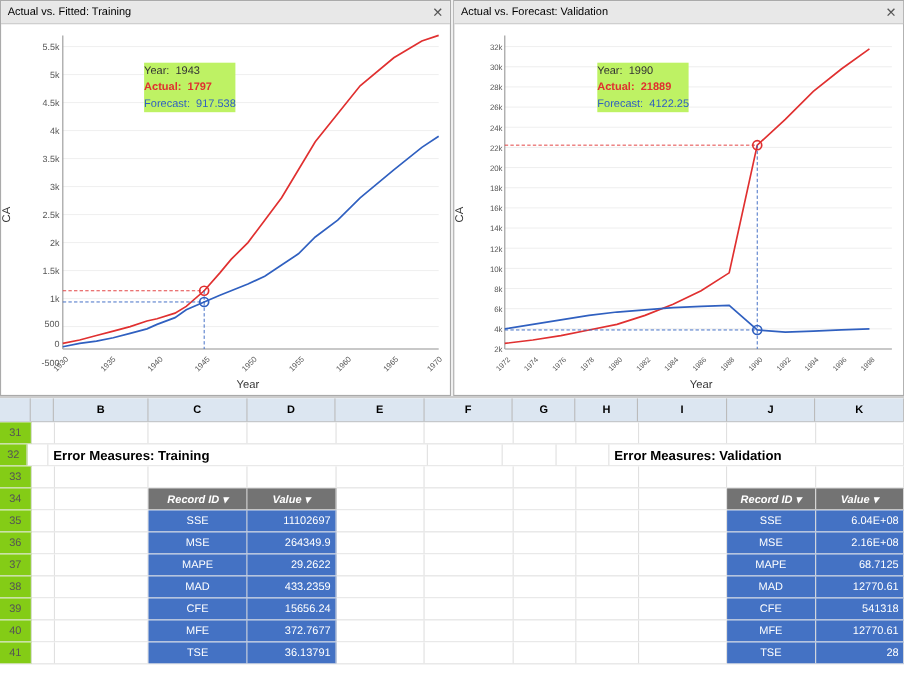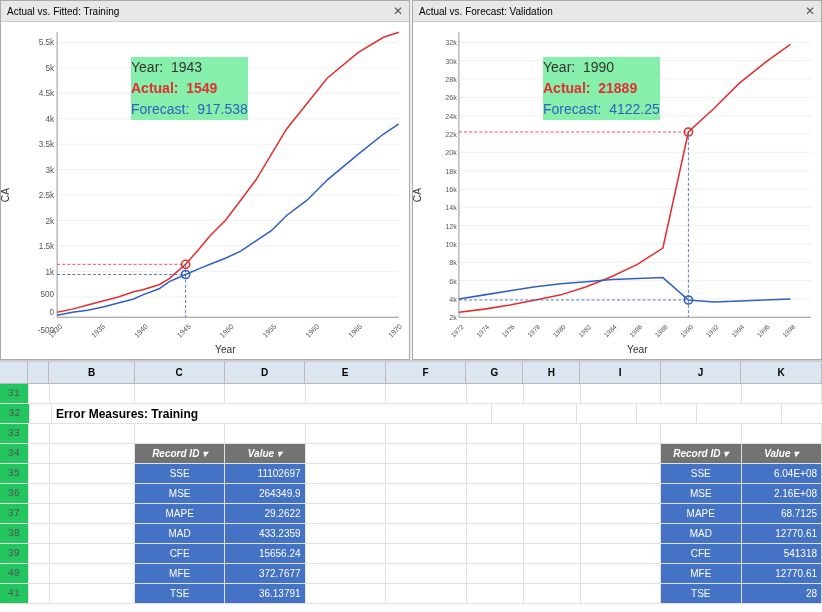--- a/index.html
+++ b/index.html
@@ -52,23 +52,23 @@
 
     .chart-inner {
       position: relative;
       width: 100%;
       height: calc(100% - 22px);
     }
 
     
     .tooltip-box {
       position: absolute;
-      background: #86efac;
+      background: #bef264;
       border: none;
-      font-size: 14px;
+      font-size: 10px;
       line-height: 1.5;
       z-index: 10;
     }
 
     .tooltip-box .t-label { color: #333; }
     .tooltip-box .t-actual { color: #e03030; font-weight: bold; }
     .tooltip-box .t-forecast { color: #3060c0; }
 
     
     .spreadsheet-area {
@@ -124,22 +124,21 @@
     .row-num {
       width: 30px;
       text-align: center;
       font-size: 10px;
       color: #555;
       border-right: 1px solid #bbb;
       height: 100%;
       display: flex;
       align-items: center;
       justify-content: center;
-      background: #22c55e;
-      font-family: Liberation Mono, monospace;
+      background: #84cc16;
     }
 
     .cell {
       font-size: 10px;
       padding: 0 4px;
       height: 100%;
       display: flex;
       align-items: center;
       border-right: 1px solid #e0e0e0;
       overflow: hidden;
@@ -186,21 +185,21 @@
     </div>
     <div class="chart-inner">
       
       <div class="tooltip-box" style="top:35px; left:130px;">
         <div class="t-label">
           <span>Year:</span>&nbsp;
           <span style="color:#333;">1943</span>
         </div>
         <div class="t-actual">
           <span>Actual:</span>&nbsp;
-          <span>1549</span>
+          <span>1797</span>
         </div>
         <div class="t-forecast">
           <span>Forecast:</span>&nbsp;
           <span>917.538</span>
         </div>
       </div>
       
       <svg class="chart-svg" viewBox="0 0 400 330" preserveAspectRatio="none">
 
         <text x="8" y="170" font-size="10" fill="#333" text-anchor="middle" transform="rotate(-90,8,170)">CA</text>
@@ -392,20 +391,21 @@
 
   <div class="sheet-row">
     <div class="row-num cell">32</div>
     <div class="cell col-A"></div>
     <div class="cell col-B merged-title bold" style="width:355px; border-right:none;">Error Measures: Training</div>
 
     <div class="cell col-E"></div>
     <div class="cell col-F"></div>
     <div class="cell col-G"></div>
     <div class="cell col-H"></div>
+    <div class="cell col-I merged-title bold" style="width:255px; border-right:none;">Error Measures: Validation</div>
 
     <div class="cell col-K"></div>
   </div>
 
   <div class="sheet-row">
     <div class="row-num cell">33</div>
     <div class="cell col-A"></div>
     <div class="cell col-B"></div>
     <div class="cell col-C"></div>
     <div class="cell col-D"></div>

